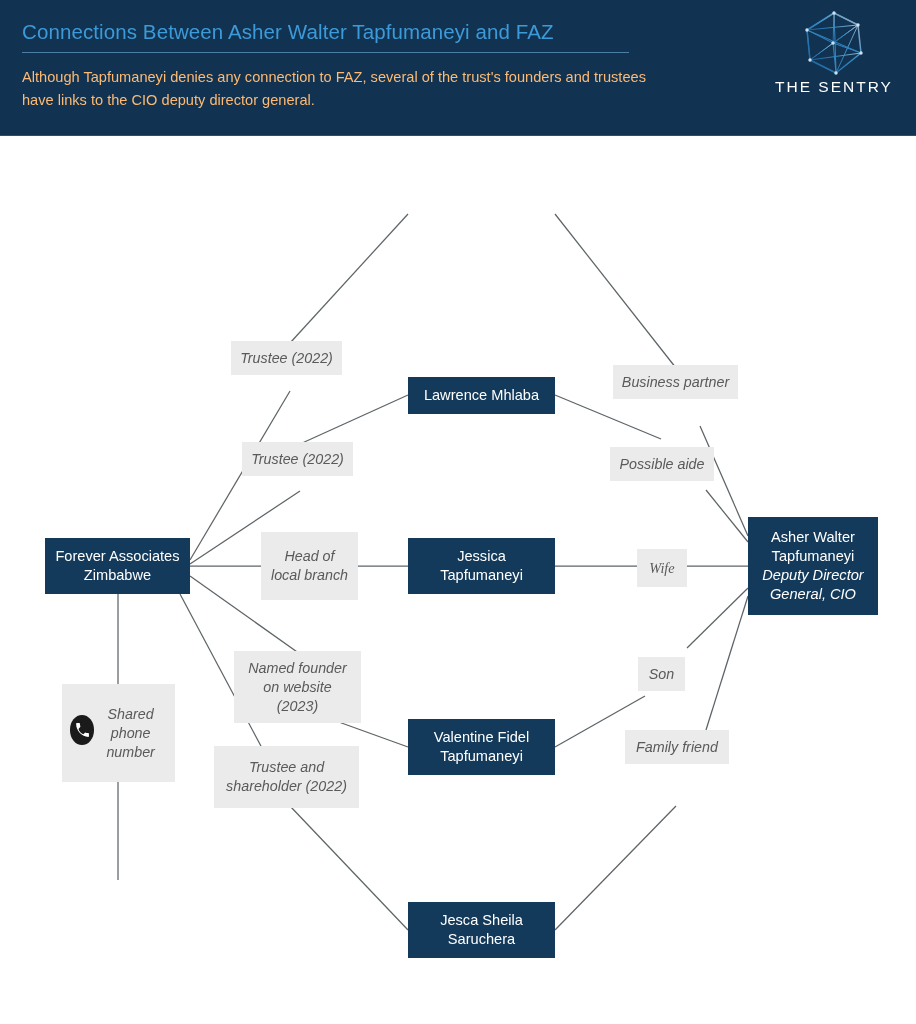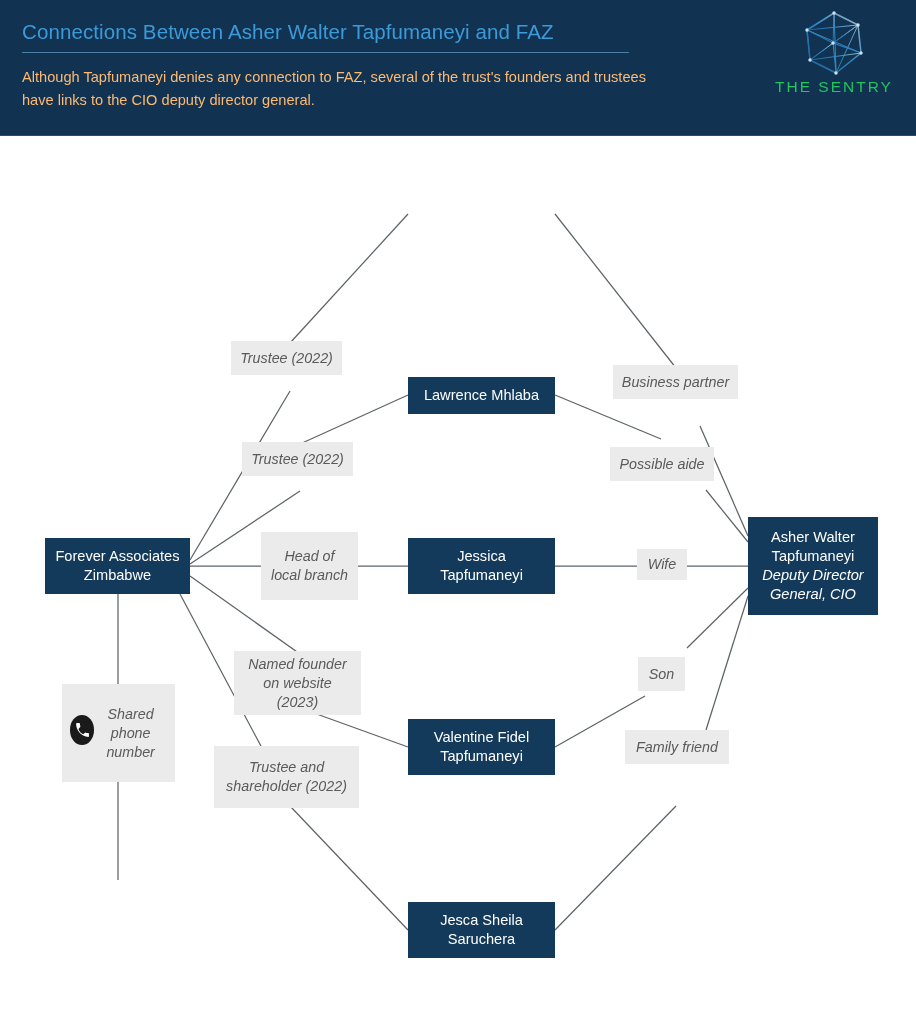--- a/index.html
+++ b/index.html
@@ -28,21 +28,21 @@
     position:absolute;left:22px;top:66px;width:630px;
     font-size:14.6px;line-height:23px;color:#fdba74;
   }
   #logo-wrap{
     position:absolute;left:770px;top:10px;width:128px;height:100px;
     text-align:center;
   }
   #logo-mark{display:block;margin:0 auto;}
   #logo-text{
     margin-top:2px;font-size:15.5px;letter-spacing:2.0px;
-    color:#22c55e;
+    color:#ffffff;
   }
   #header-bottom-rule{
     position:absolute;left:0;top:135px;width:916px;height:1px;
     background:#2a4e6c;
   }
 
   
   #canvas{
     position:absolute;left:0;top:136px;width:916px;height:888px;
     background:#ffffff;
@@ -243,21 +243,21 @@
     <span>Trustee (2022)</span>
   </div>
 
   <div class="elabel multi" style="left:261px;top:396px;width:97px;height:68px;">
     <div>
       <span>Head of</span><br>
       <span>local branch</span>
     </div>
   </div>
 
-  <div class="elabel multi" style="left:234px;top:515px;width:127px;height:64px;">
+  <div class="elabel multi" style="left:234px;top:515px;width:127px;height:72px;">
     <div>
       <span>Named founder</span><br>
       <span>on website (2023)</span>
     </div>
   </div>
 
   <div class="elabel multi" style="left:214px;top:610px;width:145px;height:62px;">
     <div>
       <span>Trustee and</span><br>
       <span>shareholder (2022)</span>
@@ -265,21 +265,21 @@
   </div>
 
   <div class="elabel" style="left:613px;top:229px;width:125px;height:34px;">
     <span>Business partner</span>
   </div>
 
   <div class="elabel" style="left:610px;top:311px;width:104px;height:34px;">
     <span>Possible aide</span>
   </div>
 
-  <div class="elabel" style="left:637px;top:413px;width:50px;height:31px;">
+  <div class="elabel" style="left:637px;top:413px;width:50px;height:38px;font-family:Liberation Serif, serif;">
     <span>Wife</span>
   </div>
 
   <div class="elabel" style="left:638px;top:521px;width:47px;height:34px;">
     <span>Son</span>
   </div>
 
   <div class="elabel" style="left:625px;top:594px;width:104px;height:34px;">
     <span>Family friend</span>
   </div>

